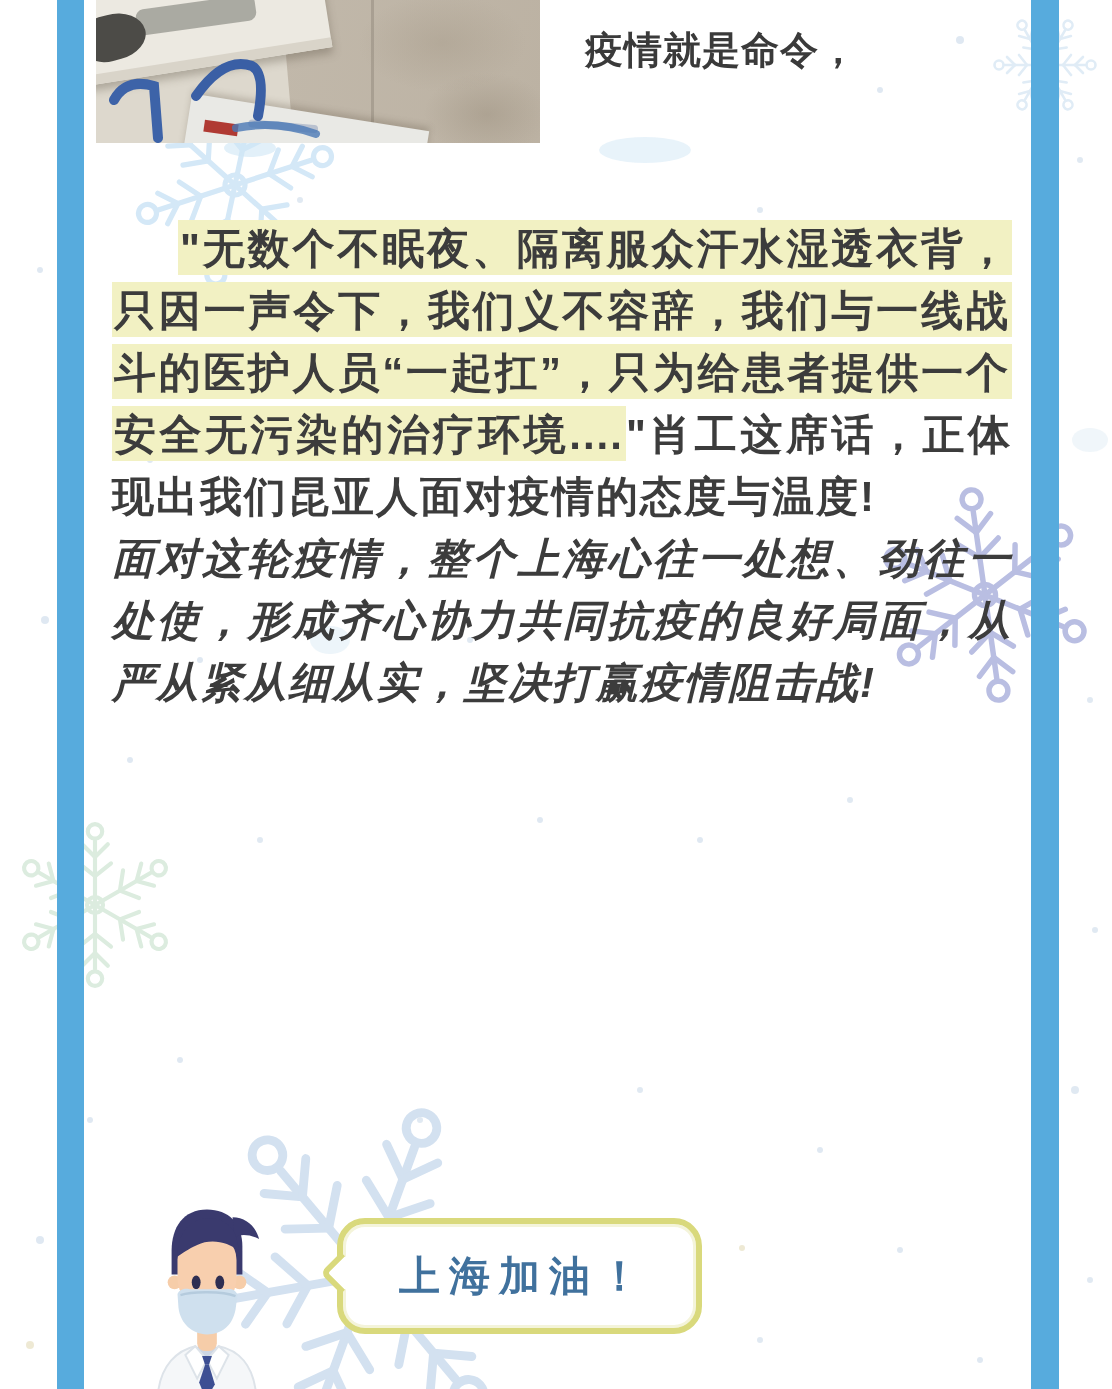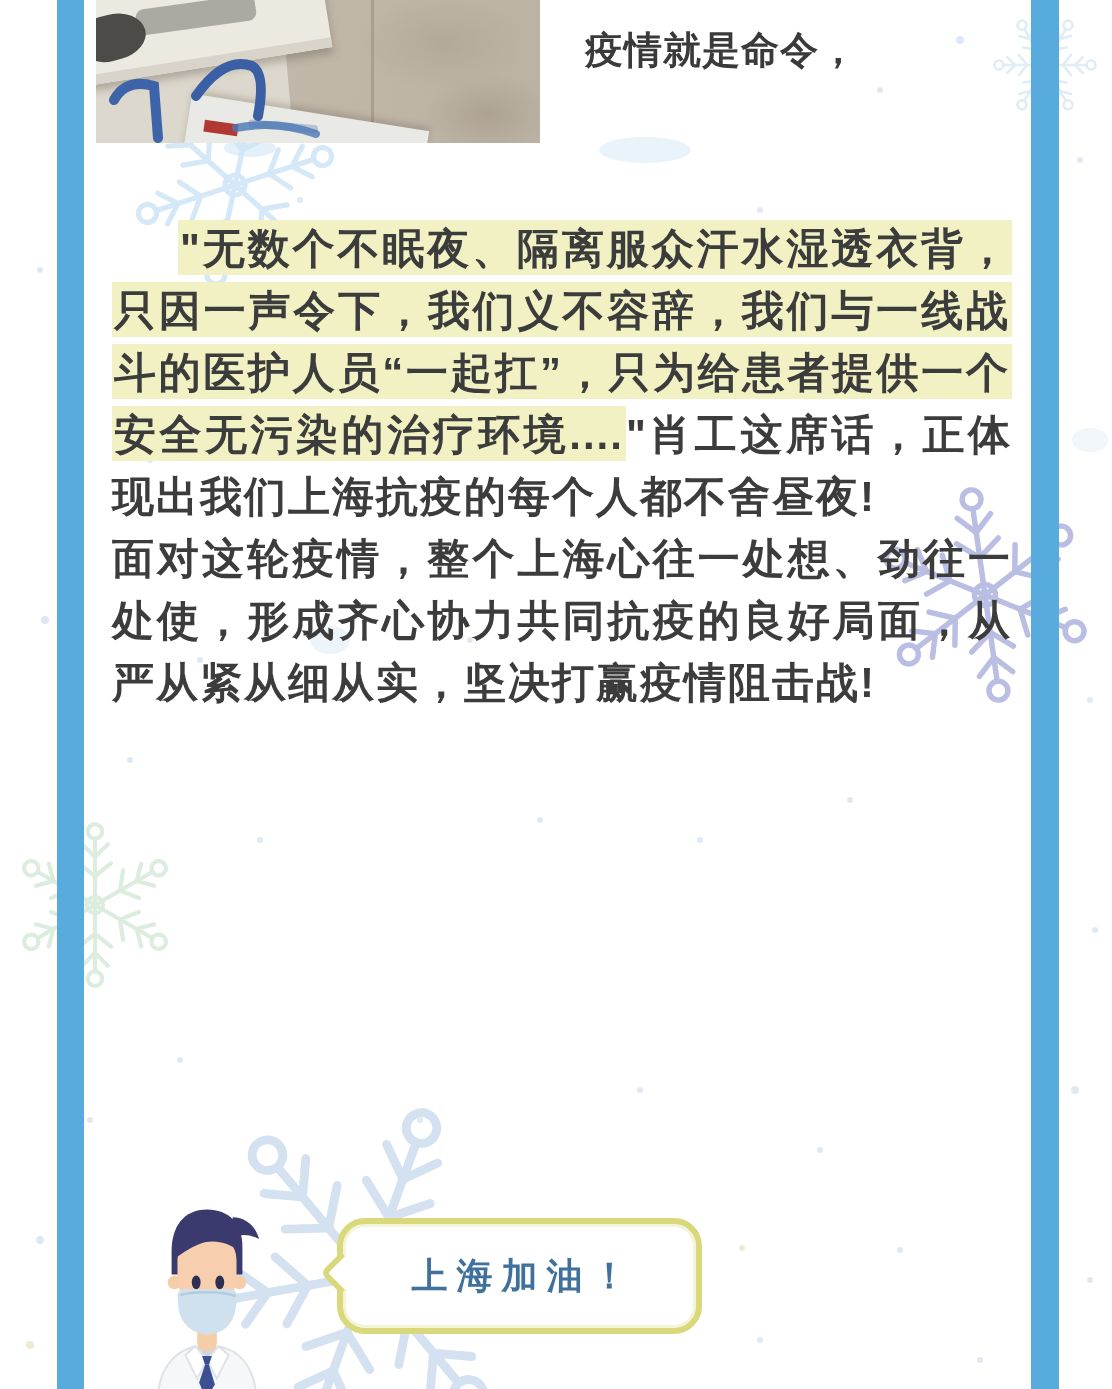--- a/index.html
+++ b/index.html
@@ -38,33 +38,33 @@
   
   #slogan{position:absolute;left:585px;top:22px;z-index:5;color:#3a3a3a;font-weight:bold;
     font-size:38px;line-height:56px;letter-spacing:1px;white-space:nowrap;}
 
   
   #article{position:absolute;left:112px;top:218px;width:900px;z-index:5;color:#3c3c3c;
     font-size:42px;line-height:62px;letter-spacing:2px;font-weight:600;word-break:break-all;text-align:justify;}
   #article p{margin:0;}
   p.quote{text-indent:66px;}
   p.p2{margin-top:74px;}
-  p.p3{margin-top:58px;}
+  p.p3{margin-top:58px;font-style:italic;}
   .hl{background:#f2f1c3;padding:5px 2px 3px;-webkit-box-decoration-break:clone;box-decoration-break:clone;}
   .boldrun{font-weight:900;}
 
   
   #doctor{position:absolute;left:148px;top:1200px;width:118px;height:195px;z-index:6;}
   #bubble{position:absolute;left:337px;top:1218px;width:353px;height:104px;z-index:6;
     background:#ffffff;border:6px solid #d9d97c;border-radius:28px;
     box-shadow:inset 0 0 0 3px #f4f4da;display:flex;align-items:center;justify-content:center;}
   #bubble .tail{position:absolute;left:-17px;top:34px;width:24px;height:24px;background:#ffffff;
     border-left:6px solid #d9d97c;border-bottom:6px solid #d9d97c;transform:rotate(45deg);
     border-bottom-left-radius:8px;}
-  #bubble .txt{color:#40719d;font-weight:bold;font-size:36px;letter-spacing:9px;white-space:nowrap;
+  #bubble .txt{color:#40719d;font-weight:bold;font-size:41px;letter-spacing:9px;white-space:nowrap;
     text-indent:9px;}
 </style>
 </head>
 <body>
 
 <div id="page">
 
   <svg id="decor" aria-hidden="true">
     <defs>
       <g id="flake">
@@ -153,21 +153,21 @@
       <rect x="108" y="122" width="34" height="12" fill="#b03a33" transform="rotate(8 125 128)"></rect>
       <path d="M140,128 Q180,120 220,134" fill="none" stroke="#4a78b5" stroke-width="8" stroke-linecap="round" opacity=".8"></path>
     </svg>
   </div>
 
   <div id="slogan">
     <div>疫情就是命令，</div>
   </div>
 
   <div id="article">
-    <p class="quote"><span class="hl">"无数个不眠夜、隔离服众汗水湿透衣背，只因一声令下，我们义不容辞，我们与一线战斗的医护人员“一起扛”，只为给患者提供一个安全无污染的治疗环境....</span><span>"肖工这席话，正体现出我们</span><span class="boldrun">上海抗疫的每个人都不舍昼夜!</span></p>
+    <p class="quote"><span class="hl">"无数个不眠夜、隔离服众汗水湿透衣背，只因一声令下，我们义不容辞，我们与一线战斗的医护人员“一起扛”，只为给患者提供一个安全无污染的治疗环境....</span><span>"肖工这席话，正体现出我们</span><span class="boldrun">昆亚人面对疫情的态度与温度!</span></p>
     <p class="p3">面对这轮疫情，整个上海心往一处想、劲往一处使，形成齐心协力共同抗疫的良好局面，从严从紧从细从实，坚决打赢疫情阻击战!</p>
   </div>
 
   <svg id="doctor" viewBox="0 0 120 195">
 
     <path d="M10,196 C13,166 30,151 48,147 L60,157 L72,147 C92,151 107,166 110,196 Z" fill="#f5f7f9" stroke="#dde3e9" stroke-width="2"></path>
 
     <path d="M50,148 L60,160 L70,148 L60,141 Z" fill="#cdd6e4"></path>
 
     <path d="M48,147 L60,161 L50,180 L38,156 Z" fill="#ffffff" stroke="#dde3e9" stroke-width="2"></path>

